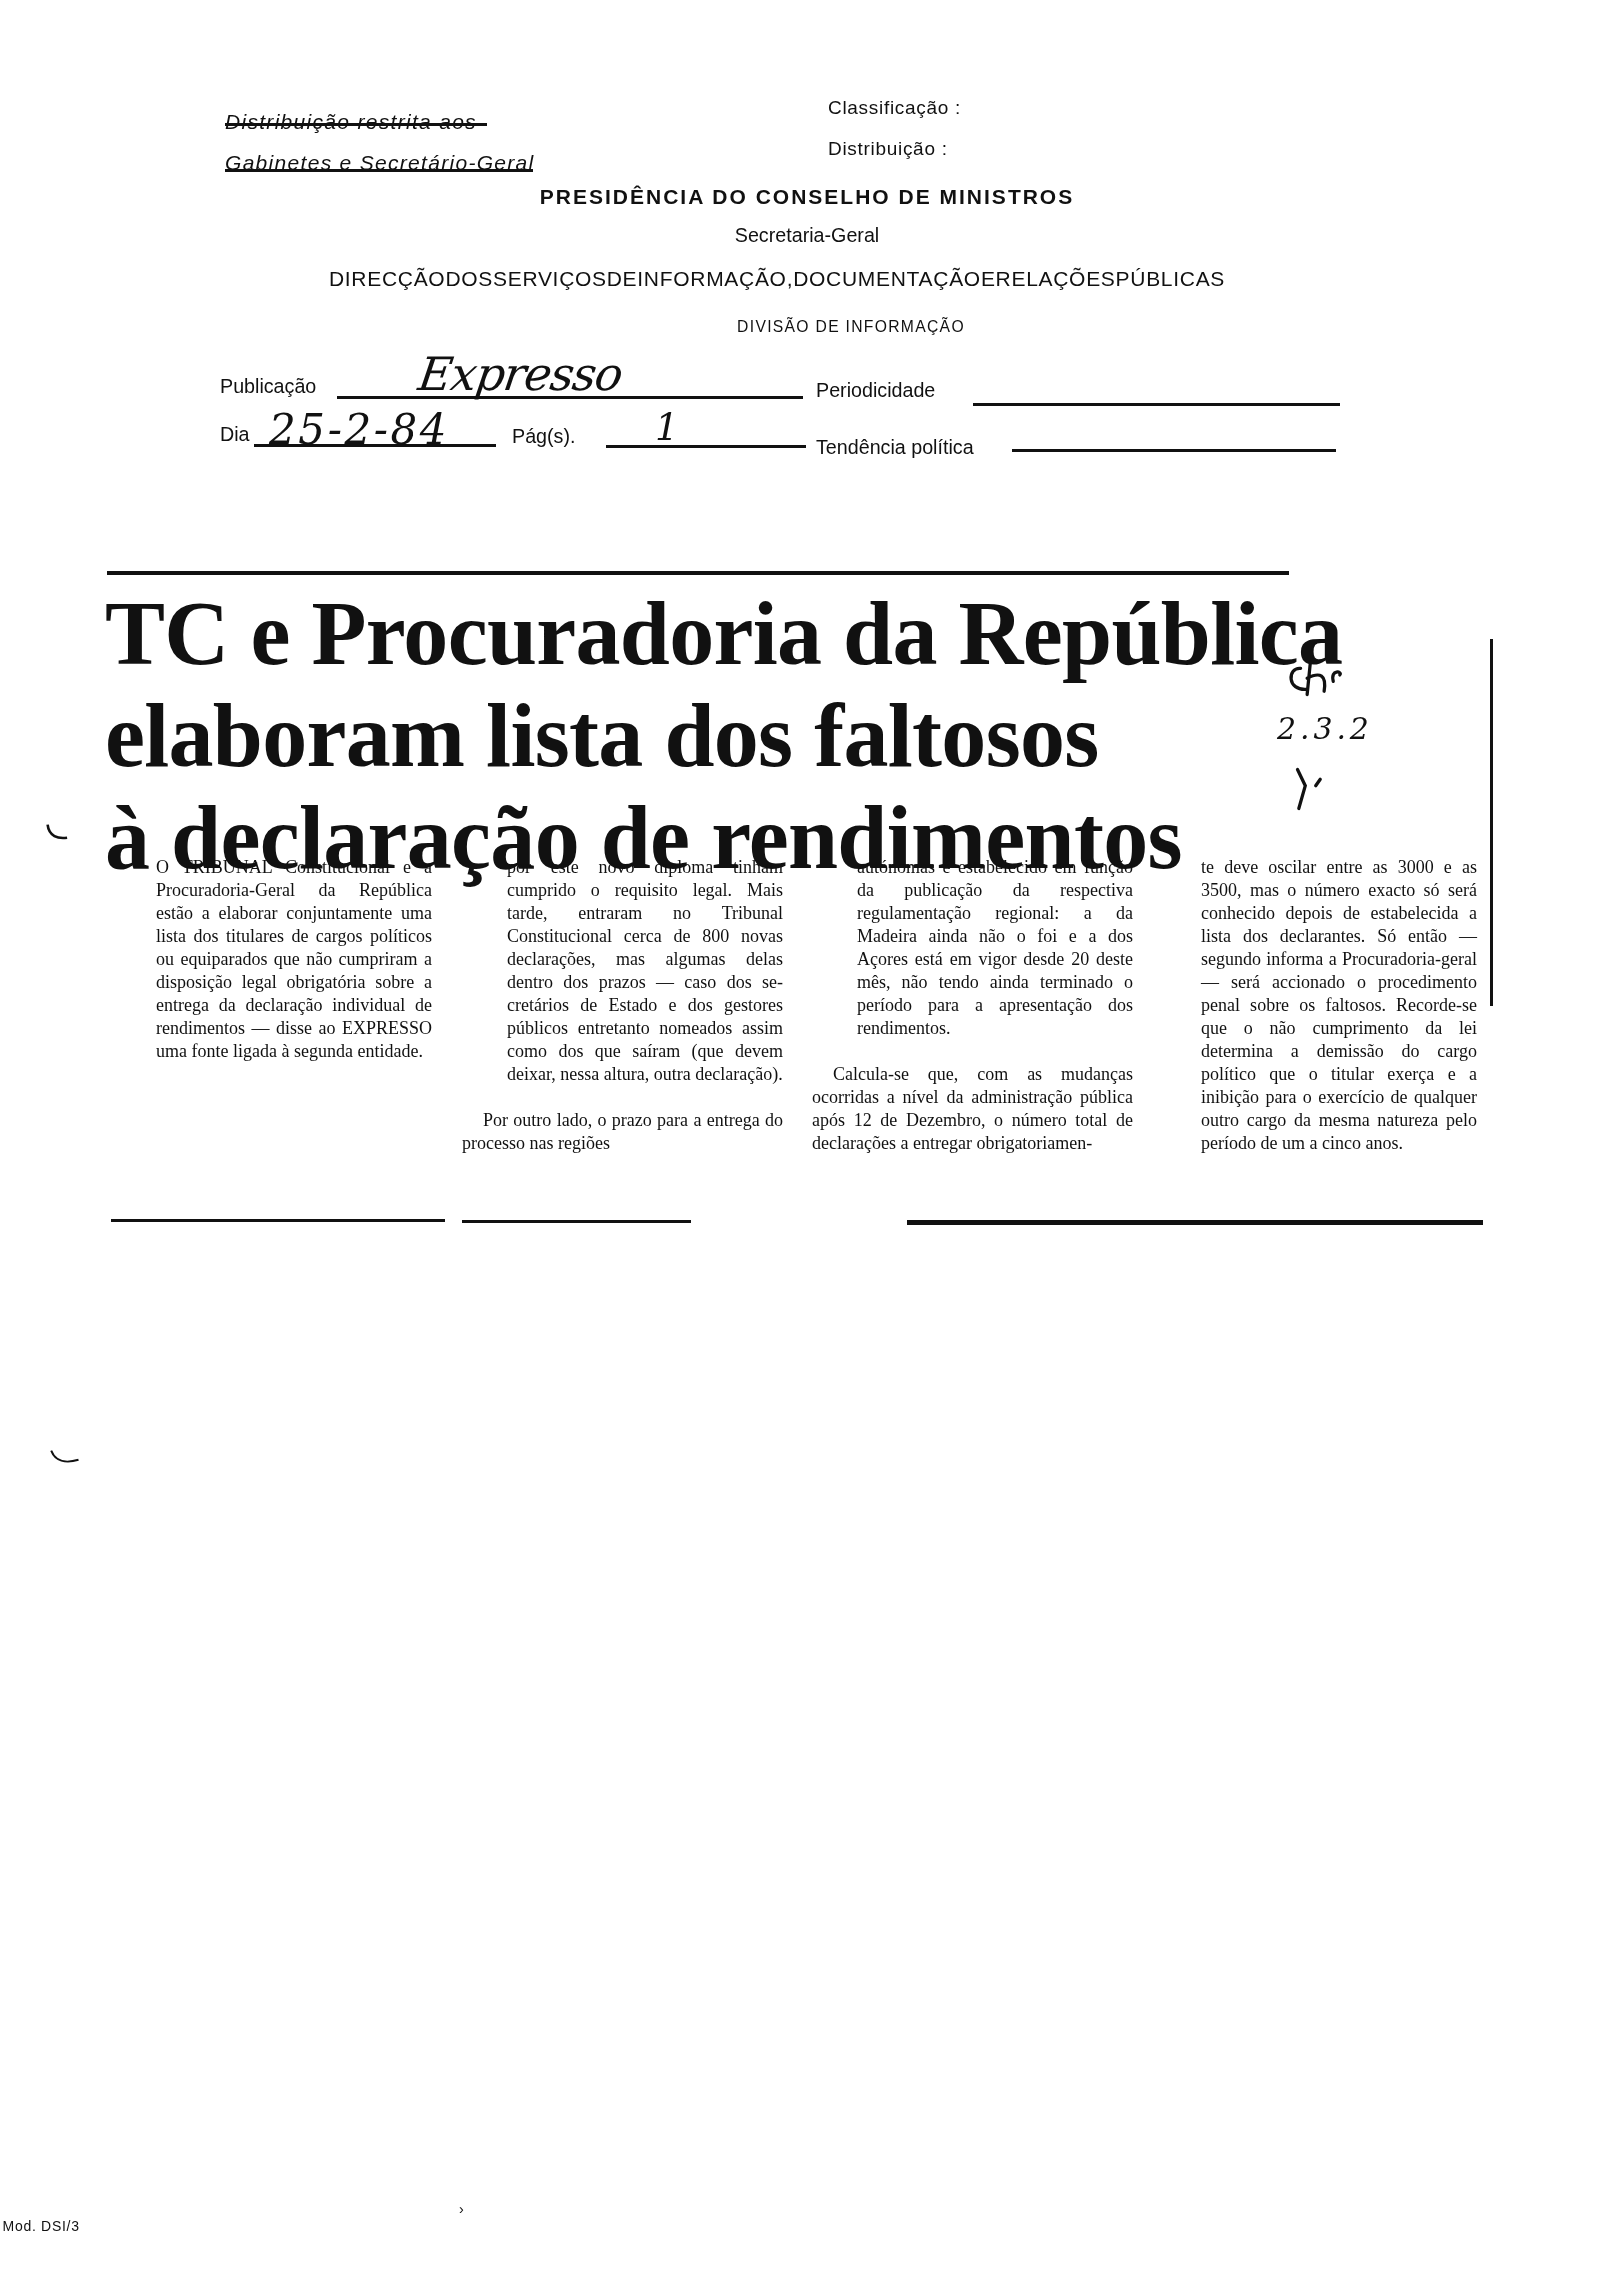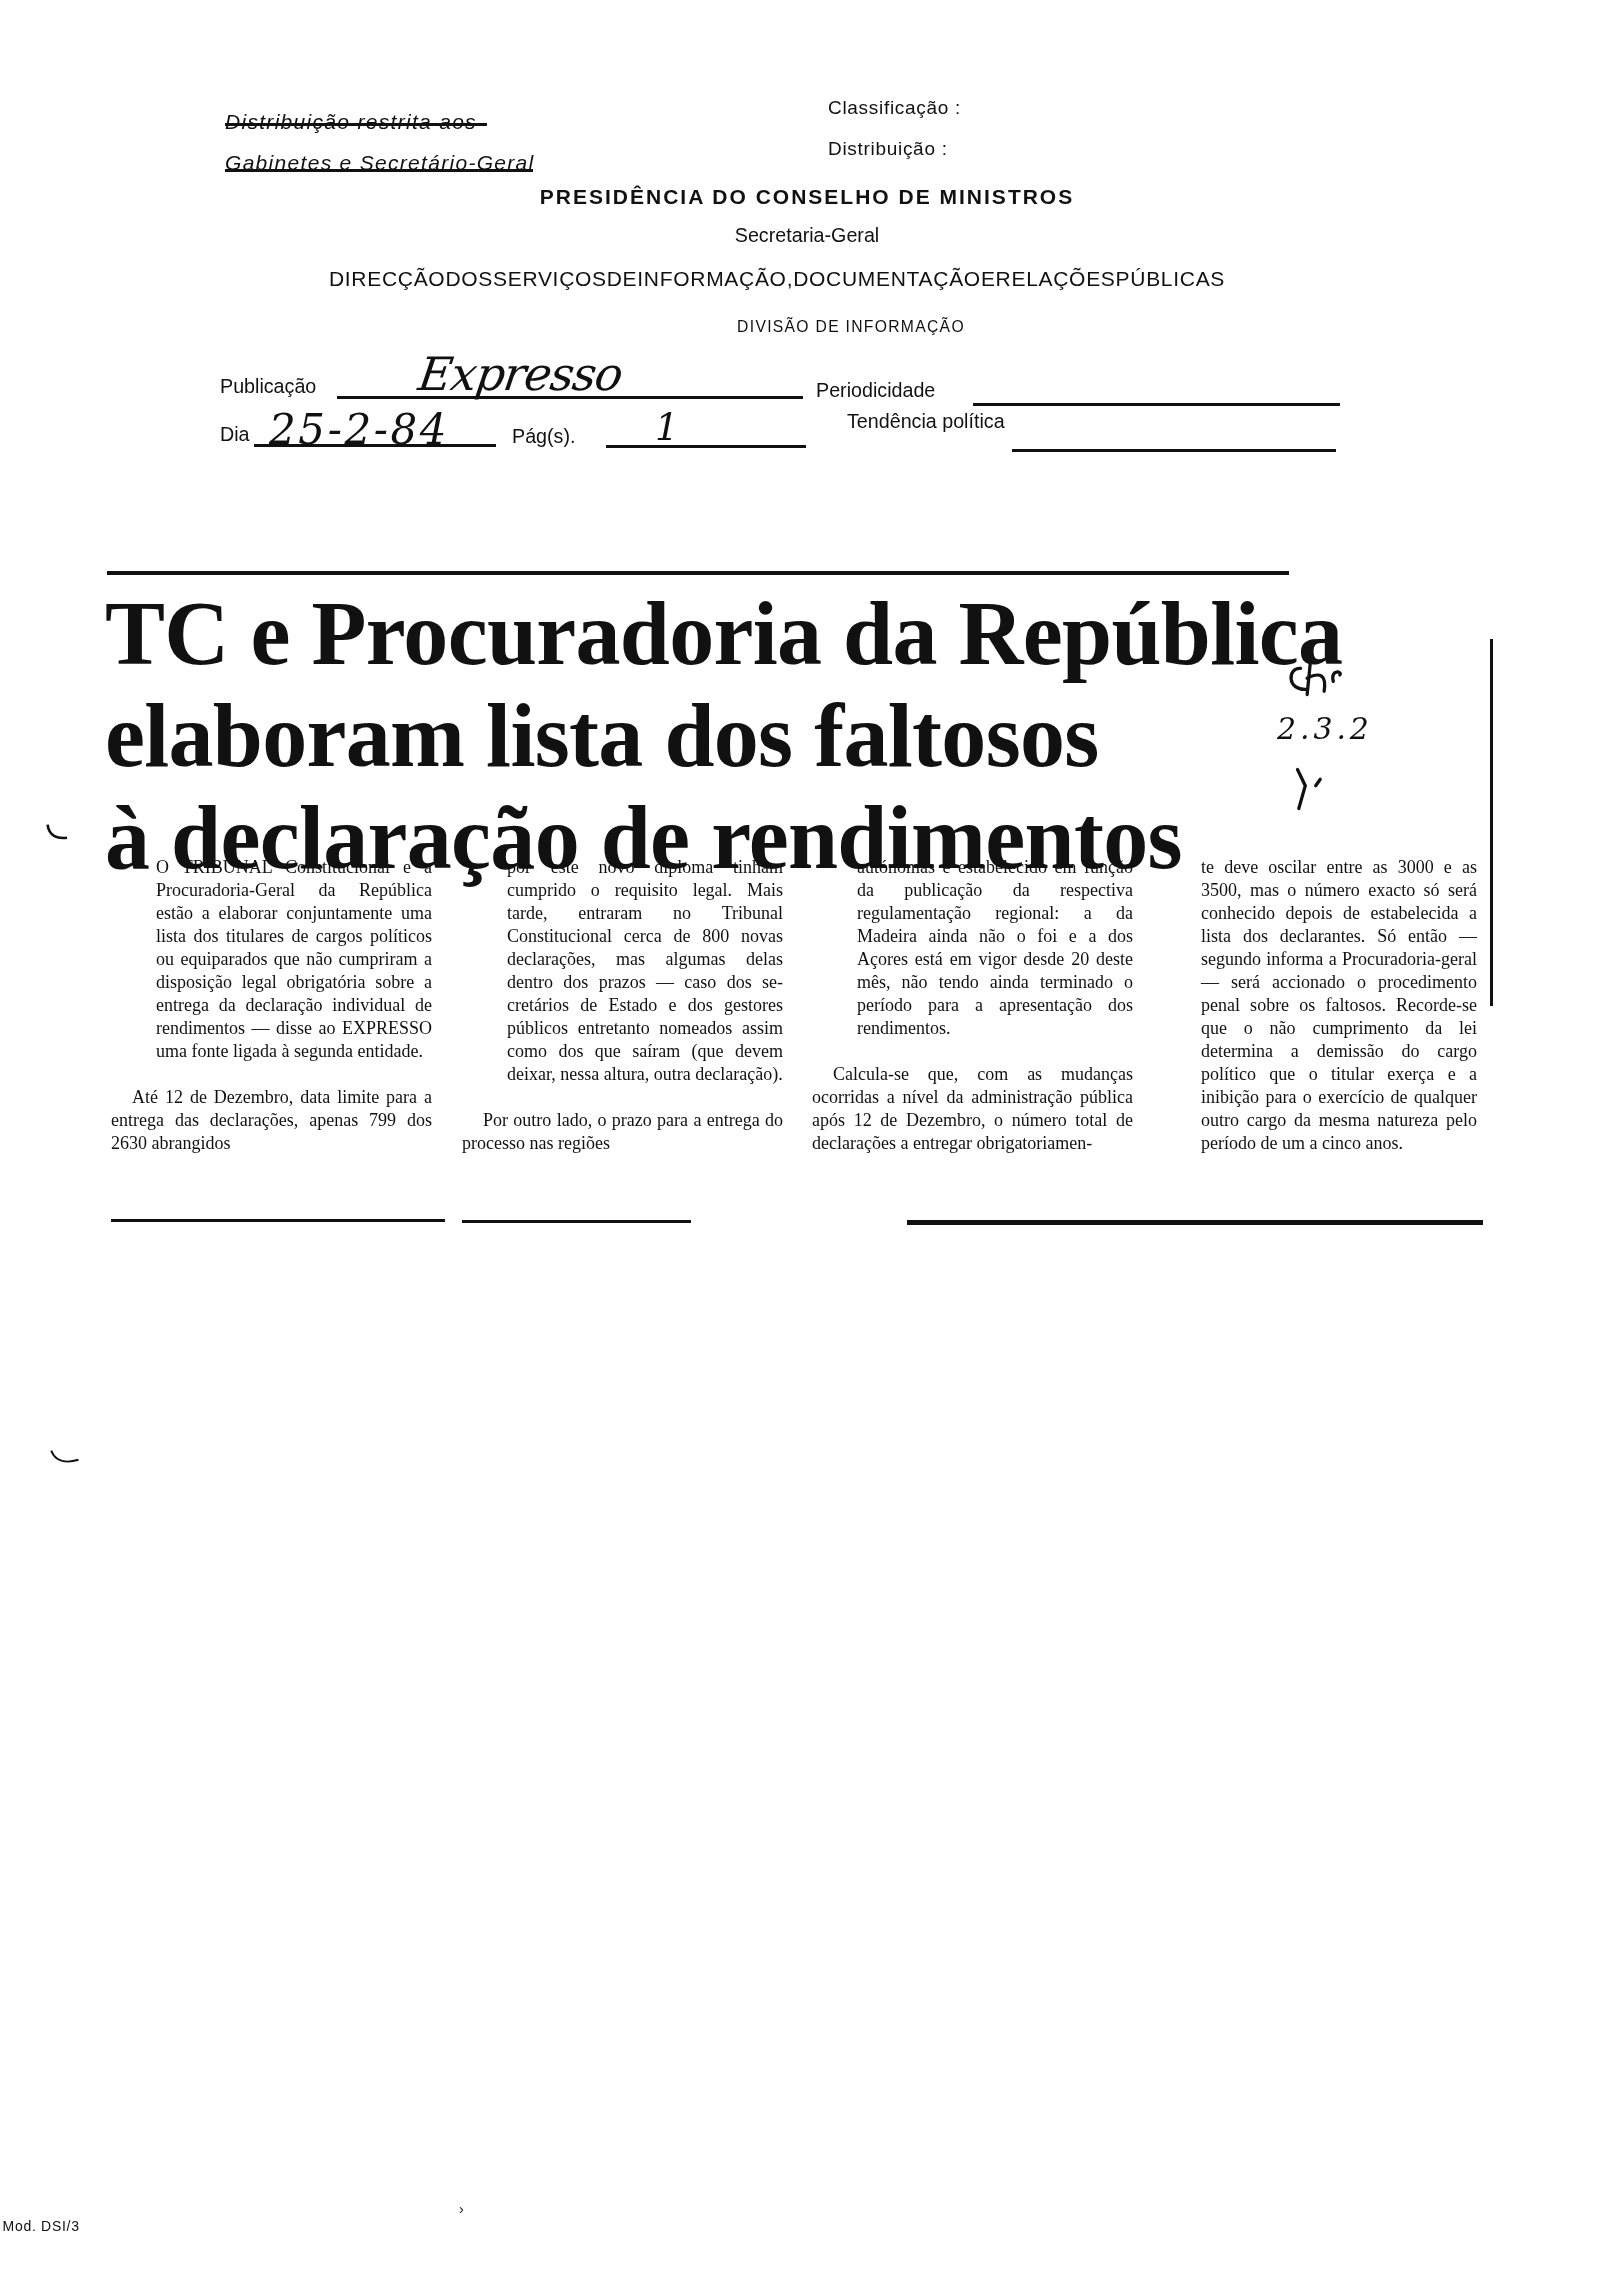--- a/index.html
+++ b/index.html
@@ -69,21 +69,21 @@
 <div class="abs handwriting" style="left:983px; top:373px; font-size:26px;"></div>
 
 <div class="abs form-text field-label" style="left:220px; top:423px;">Dia</div>
 <div class="abs field-line" style="left:254px; top:444px; width:242px;"></div>
 <div class="abs handwriting" style="left:269px; top:405px; font-size:42px; letter-spacing:2.6px;">25-2-84</div>
 
 <div class="abs form-text field-label" style="left:512px; top:425px;">Pág(s).</div>
 <div class="abs field-line" style="left:606px; top:445px; width:200px;"></div>
 <div class="abs handwriting" style="left:655px; top:406px; font-size:37px;">1</div>
 
-<div class="abs form-text field-label" style="left:816px; top:410px;margin-left:31px;">Tendência política</div>
+<div class="abs form-text field-label" style="left:816px; top:436px;">Tendência política</div>
 <div class="abs field-line" style="left:1012px; top:449px; width:324px;"></div>
 <div class="abs handwriting" style="left:1022px; top:419px; font-size:26px;"></div>
 
 <div class="abs rule" style="left:107px; top:571px; width:1182px; height:3.9px;"></div>
 <div class="abs rule" style="left:1490px; top:639px; width:2.6px; height:367px;"></div>
 
 <div class="abs headline">
   <div>TC e Procuradoria da República</div>
   <div>elaboram lista dos faltosos</div>
   <div>à declaração de rendimentos</div>
@@ -101,21 +101,20 @@
   </svg>
 </div>
 <div class="abs" style="left:45px; top:822px;">
   <svg width="26" height="19.7" viewBox="0 0 40 30">
     <path d="M4 4 C6 22, 20 26, 34 24" fill="none" stroke="#111" stroke-width="4"></path>
   </svg>
 </div>
 
 <div class="abs col" style="left:111px;">
   <p class="noindent">O TRIBUNAL Constitucional e a Procuradoria-Geral da República estão a elaborar conjuntamente uma lista dos titulares de cargos políticos ou equiparados que não cumpriram a disposição legal obri­gatória sobre a entrega da decla­ração individual de rendimentos — disse ao EXPRESSO uma fonte ligada à segunda entidade.</p>
-  <p class="indent">Até 12 de Dezembro, data limite para a entrega das declarações, apenas 799 dos 2630 abrangidos</p>
 </div>
 <div class="abs col" style="left:462px;">
   <p class="noindent">por este novo diploma tinham cumprido o requisito legal. Mais tarde, entraram no Tribunal Constitucional cerca de 800 novas declarações, mas algumas delas dentro dos prazos — caso dos se­cretários de Estado e dos gestores públicos entretanto nomeados as­sim como dos que saíram (que de­vem deixar, nessa altura, outra declaração).</p>
   <p class="indent">Por outro lado, o prazo para a entrega do processo nas regiões</p>
 </div>
 <div class="abs col" style="left:812px;">
   <p class="noindent">autónomas é estabelecido em função da publicação da respecti­va regulamentação regional: a da Madeira ainda não o foi e a dos Açores está em vigor desde 20 des­te mês, não tendo ainda terminado o período para a apresentação dos rendimentos.</p>
   <p class="indent">Calcula-se que, com as mu­danças ocorridas a nível da admi­nistração pública após 12 de De­zembro, o número total de decla­rações a entregar obrigatoriamen-</p>
 </div>
 <div class="abs col" style="left:1156px;">

